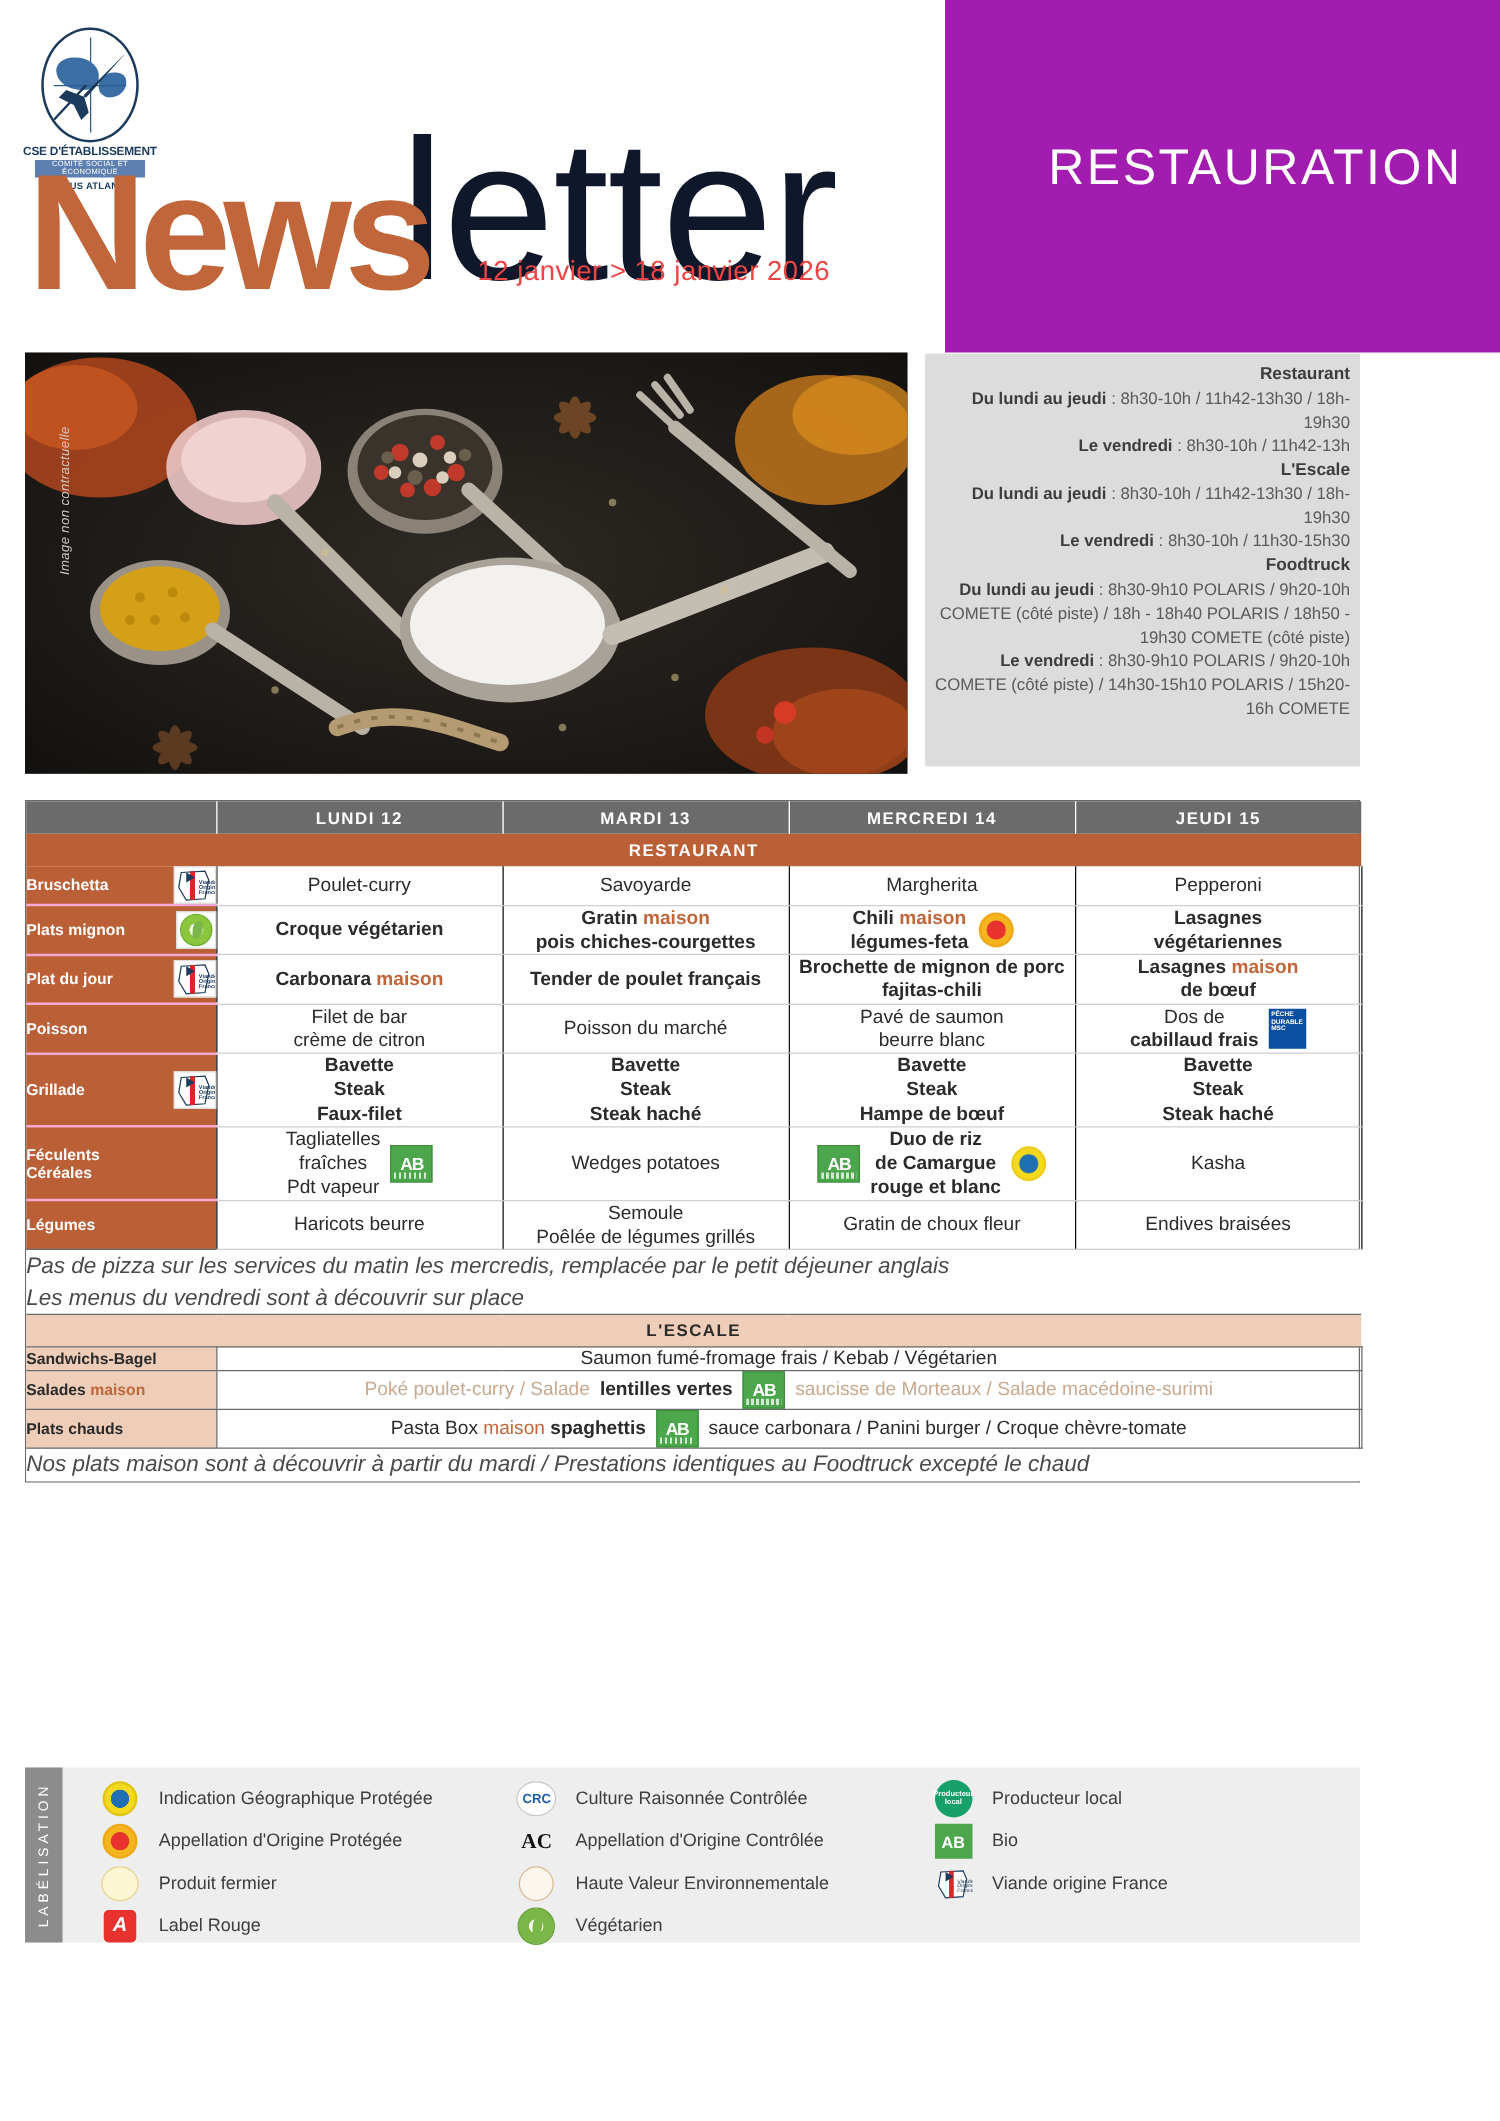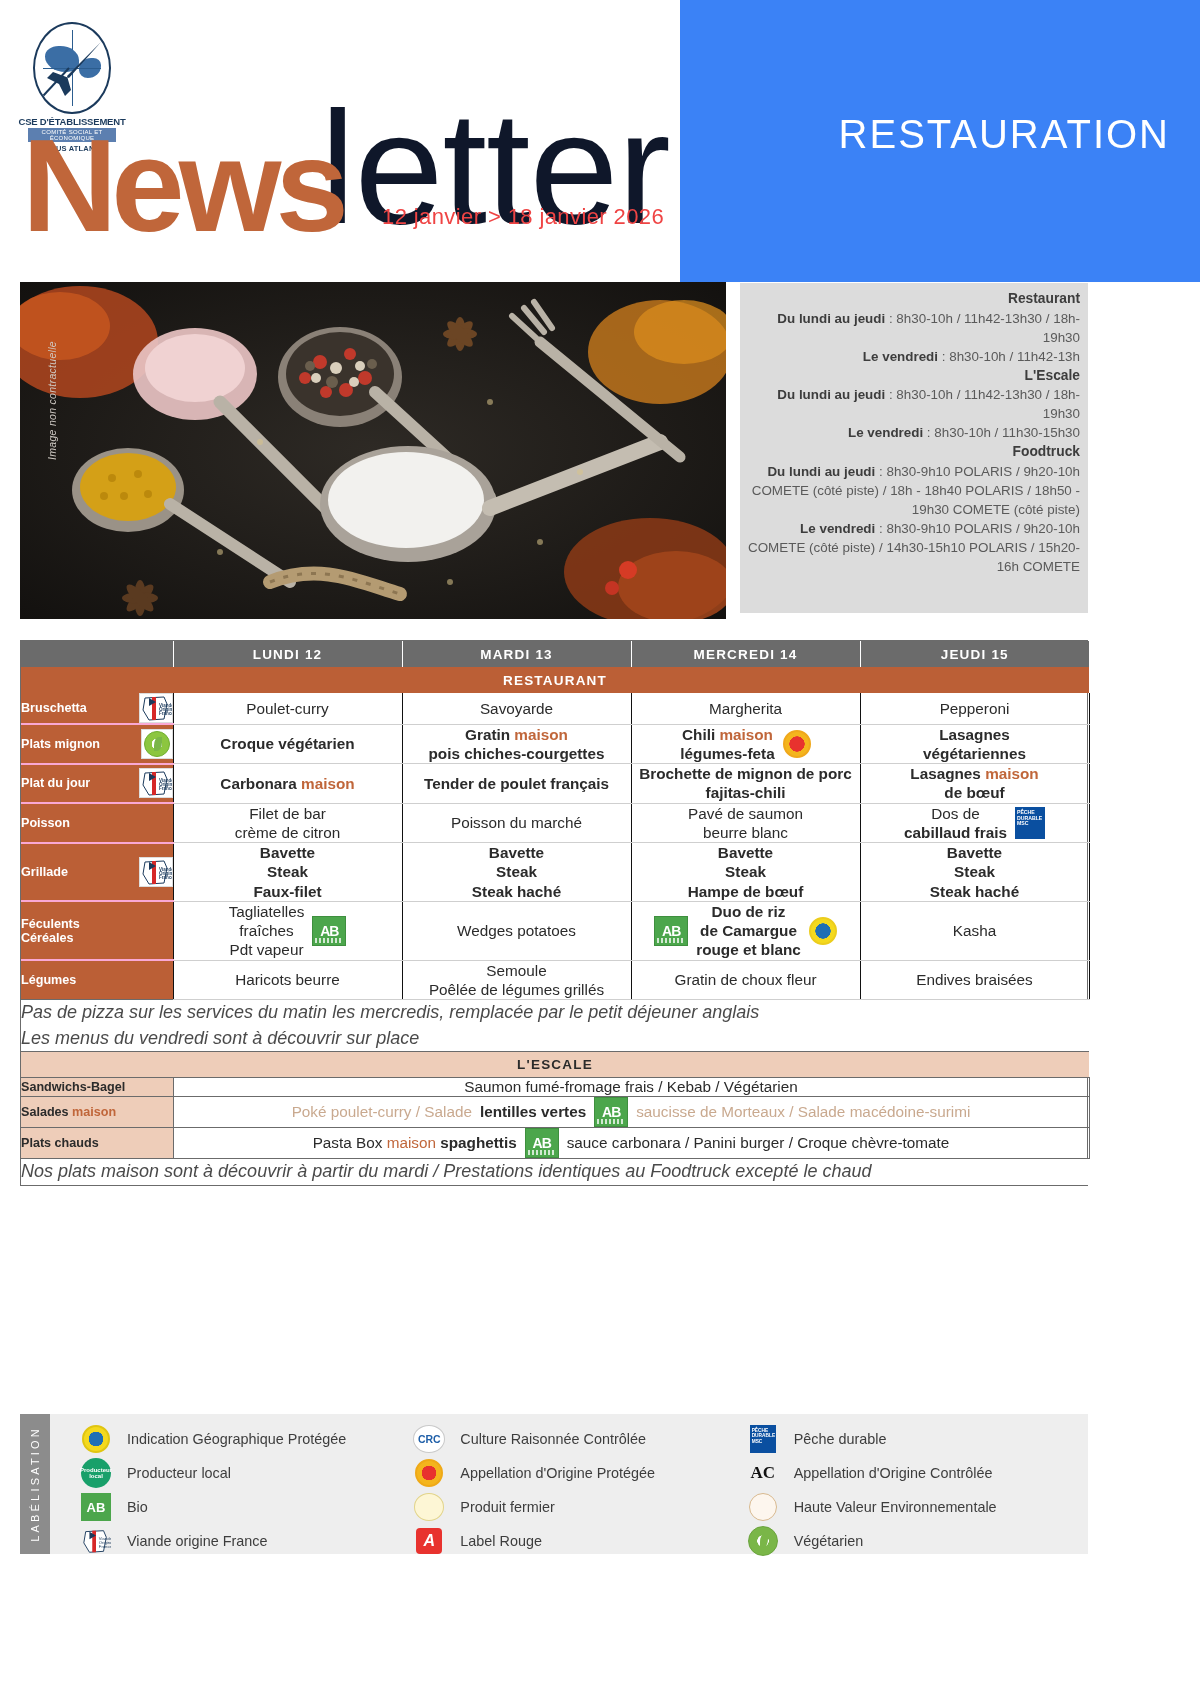--- a/index.html
+++ b/index.html
@@ -13,22 +13,22 @@
   }
 
   
   .header {
     position: relative;
     height: 282px;
   }
   .header-band {
     position: absolute;
     right: 0; top: 0;
-    width: 520px; height: 282px;
-    background: #3b82f6;
+    width: 444px; height: 282px;
+    background: #a21caf;
   }
   .header-band-title {
     position: absolute;
     right: 30px; bottom: 125px;
     color: #ffffff;
     font-size: 40px;
     letter-spacing: 2px;
     font-weight: 400;
     font-family: "Liberation Sans", sans-serif;
   }
@@ -780,26 +780,20 @@
       <span>Indication Géographique Protégée</span>
     </div>
     <div class="legend-item">
       <span class="legend-ico">
           <span class="ic-crc">CRC</span>
         </span>
       <span>Culture Raisonnée Contrôlée</span>
     </div>
     <div class="legend-item">
       <span class="legend-ico">
-          <span class="ic-msc">PÊCHE DURABLE MSC</span>
-        </span>
-      <span>Pêche durable</span>
-    </div>
-    <div class="legend-item">
-      <span class="legend-ico">
           <span class="ic-local">Producteur local</span>
         </span>
       <span>Producteur local</span>
     </div>
 
     <div class="legend-item">
       <span class="legend-ico">
           <span class="ic-aop"></span>
         </span>
       <span>Appellation d'Origine Protégée</span>

